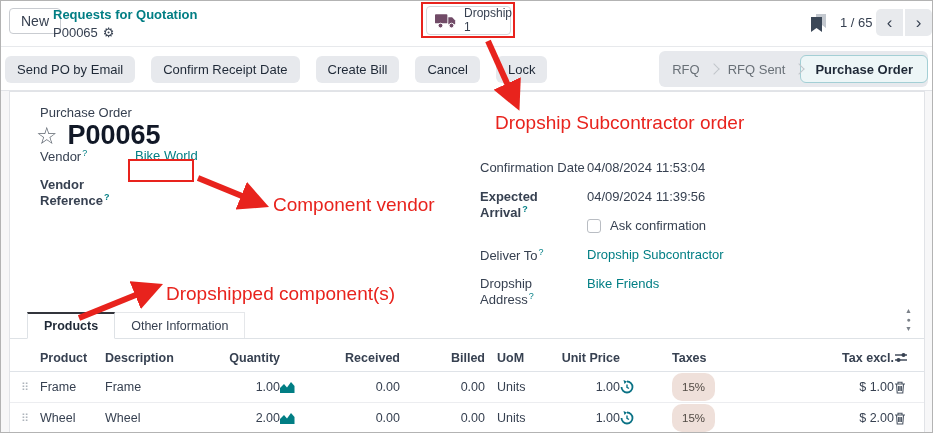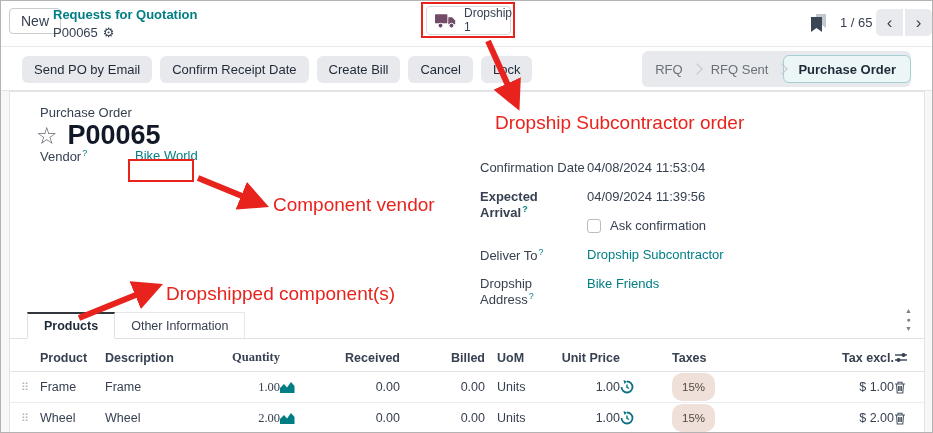--- a/index.html
+++ b/index.html
@@ -29,21 +29,21 @@
               clip-path:polygon(0 0,100% 0,100% 100%,50% 74%,0 100%); }
   .pager-count { position:absolute; left:839px; top:14px; font-size:13px; color:#374151; }
   .pager-btns { position:absolute; left:875px; top:8px; display:flex; gap:2px; }
   .pager-btn { width:27px; height:27px; background:#e8eaed; border:none; color:#374151;
                font-size:17px; line-height:25px; text-align:center; cursor:pointer; }
   .pager-btn.prev { border-radius:5px 0 0 5px; }
   .pager-btn.next { border-radius:0 5px 5px 0; }
 
   
   .actionbar { position:absolute; top:47px; left:0; right:0; height:43px; background:#fff;
-               display:flex; align-items:center; padding:0 21px; gap:8px;
+               display:flex; align-items:center; padding:0 4px; gap:16px;
                border-bottom:1px solid #e2e4e8; }
   .abtn { background:#e7e9ed; border:none; border-radius:6px; padding:6px 12px;
           font-size:13px; color:#1f2937; font-family:inherit; cursor:pointer; white-space:nowrap; }
   .statusbar { margin-left:auto; display:flex; align-items:center; background:#e7e9ed;
                border-radius:6px; height:36px; }
   .status-step { padding:0 13px; color:#697077; font-size:13px; height:100%;
                  display:flex; align-items:center; cursor:pointer; }
   .status-sep { width:8px; height:8px; border-top:1.5px solid #c2c6cb; border-right:1.5px solid #c2c6cb;
                 transform:rotate(45deg); margin:0 -3px; }
   .status-active { background:#edf6f7; border:1px solid #a3cfd5; border-radius:6px; color:#1f2937;
@@ -83,21 +83,21 @@
   .mini-pager span { font-size:7px; line-height:8px; cursor:pointer; }
 
   
   .otable { position:absolute; left:0; right:0; top:252px; }
   .trow { display:flex; align-items:center; height:31px; border-bottom:1px solid #ecedf0;
           font-size:12.5px; color:#374151; }
   .thead { height:28px; font-weight:700; border-bottom:1px solid #dfe3e8; }
   .c-handle { width:30px; text-align:center; color:#aeb4bb; font-size:11px; cursor:grab; }
   .c-prod { width:65px; }
   .c-desc { width:115px; }
-  .c-qty { width:60px; text-align:right;font-family:Liberation Serif, serif; }
+  .c-qty { width:60px; text-align:right; }
   .c-qicon { width:32px; text-align:center; }
   .c-recv { width:88px; text-align:right; }
   .c-bill { width:85px; text-align:right; }
   .c-uom { width:65px; padding-left:12px; }
   .c-price { width:70px; text-align:right; }
   .c-picon { width:32px; text-align:center; }
   .c-tax { width:95px; padding-left:20px; }
   .c-sub { flex:1; text-align:right; }
   .c-del { width:30px; text-align:center; }
   .tag { display:inline-block; background:#efe0da; color:#514a44; border-radius:10px;
@@ -173,20 +173,24 @@
       <div class="doc-label">Purchase Order</div>
       <div class="title-row">
         <span class="star">☆</span>
         <span class="po-title">P00065</span>
       </div>
 
       <div class="fcol-left">
         <div class="frow">
           <span class="flabel"><span>Vendor</span><sup class="help">?</sup></span>
           <span class="fvalue link">Bike World</span>
+        </div>
+        <div class="frow">
+          <span class="flabel bold"><span>Vendor Reference</span><sup class="help">?</sup></span>
+          <span class="fvalue"></span>
         </div>
       </div>
 
       <div class="fcol-right">
         <div class="frow">
           <span class="flabel">Confirmation Date</span>
           <span class="fvalue">04/08/2024 11:53:04</span>
         </div>
         <div class="frow">
           <span class="flabel bold"><span>Expected Arrival</span><sup class="help">?</sup></span>

